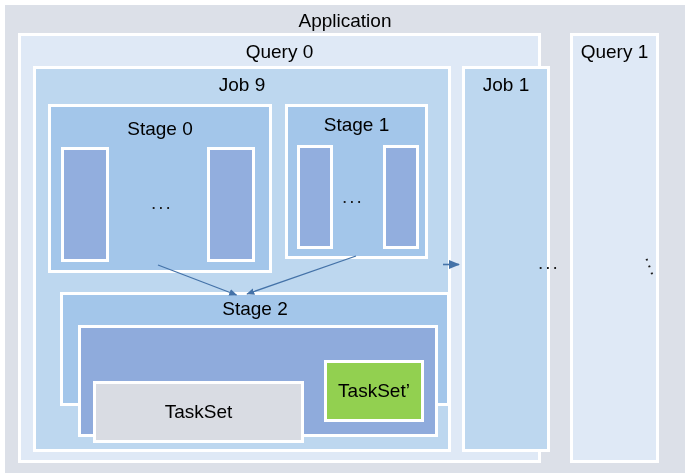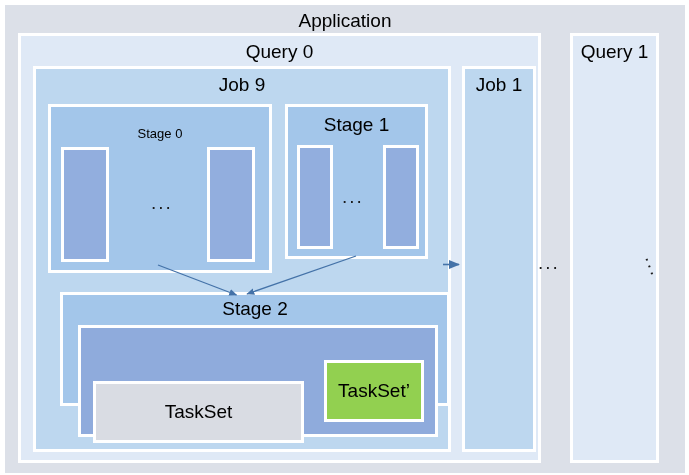--- a/index.html
+++ b/index.html
@@ -83,41 +83,41 @@
     width: 418px;
     height: 386px;
   }
   #job0 > .caption {
     top: 6px;
     font-size: 19px;
   }
   #job1 {
     left: 462px;
     top: 66px;
-    width: 74px;
+    width: 88px;
     height: 386px;
   }
   #job1 > .caption {
     top: 6px;
     font-size: 19px;
   }
 
   
   .stage {
     background: #a3c6ea;
   }
   #stage0 {
     left: 48px;
     top: 104px;
     width: 224px;
     height: 169px;
   }
   #stage0 > .caption {
-    top: 20px;
-    font-size: 13px;
+    top: 12px;
+    font-size: 19px;
   }
   #stage1 {
     left: 285px;
     top: 104px;
     width: 143px;
     height: 155px;
   }
   #stage1 > .caption {
     top: 8px;
     font-size: 19px;

